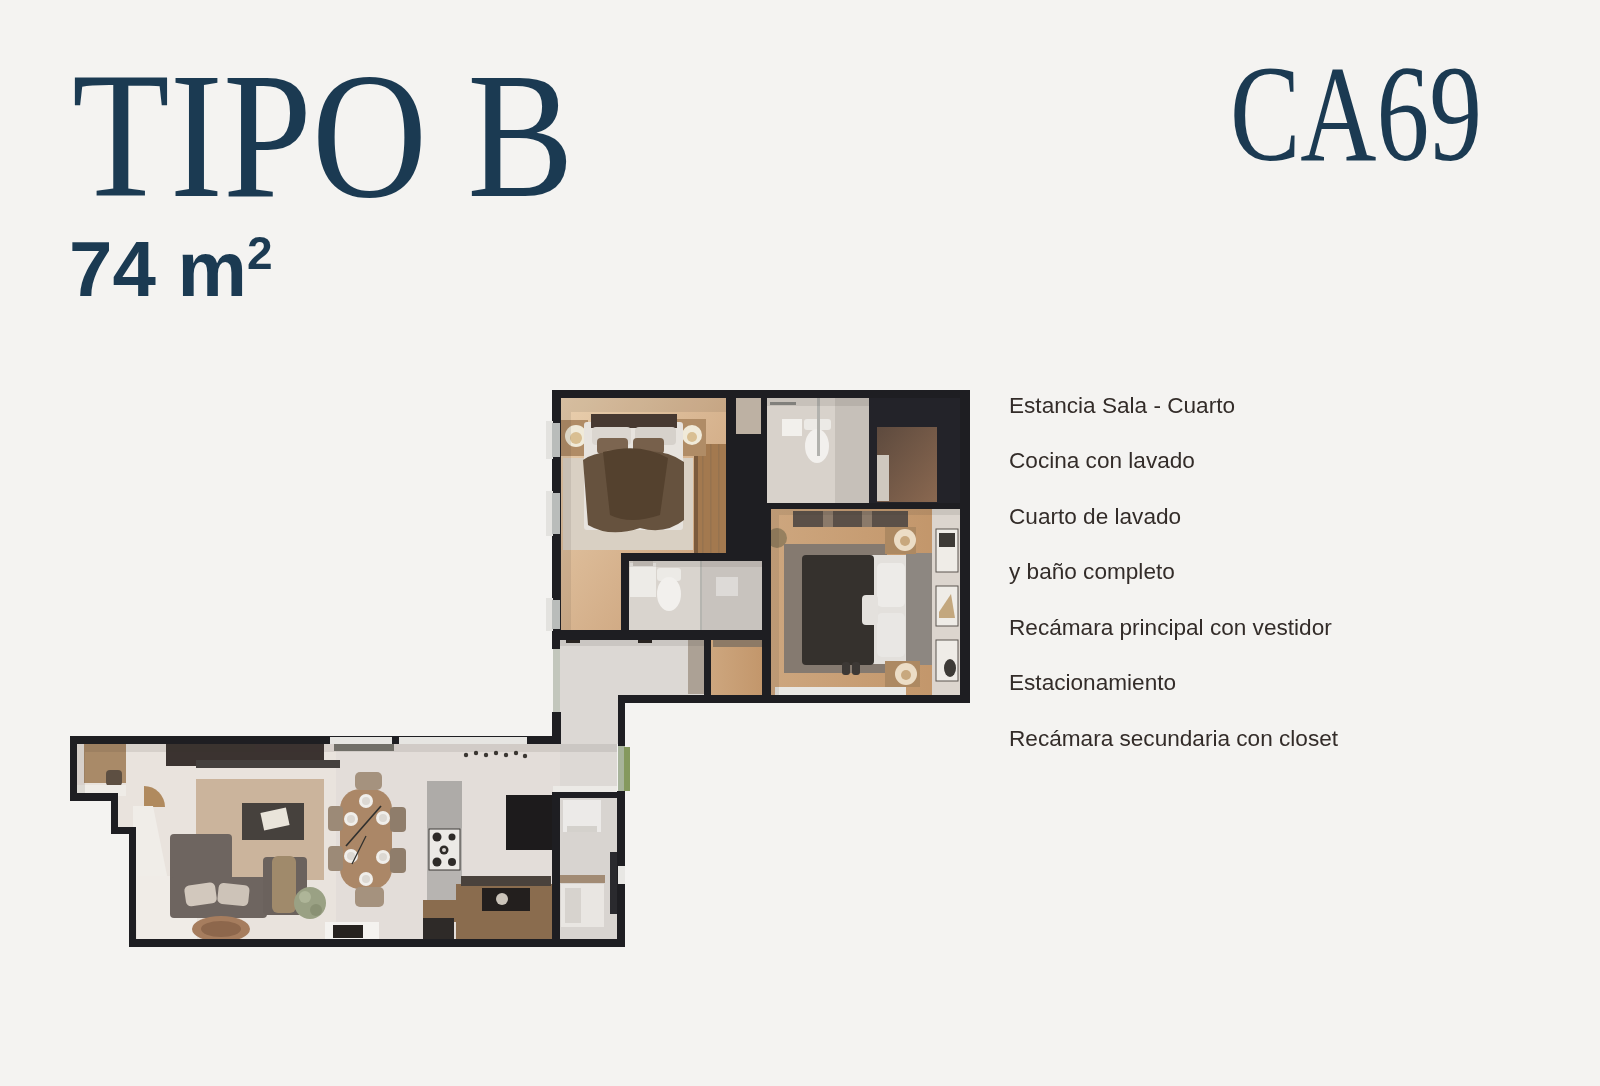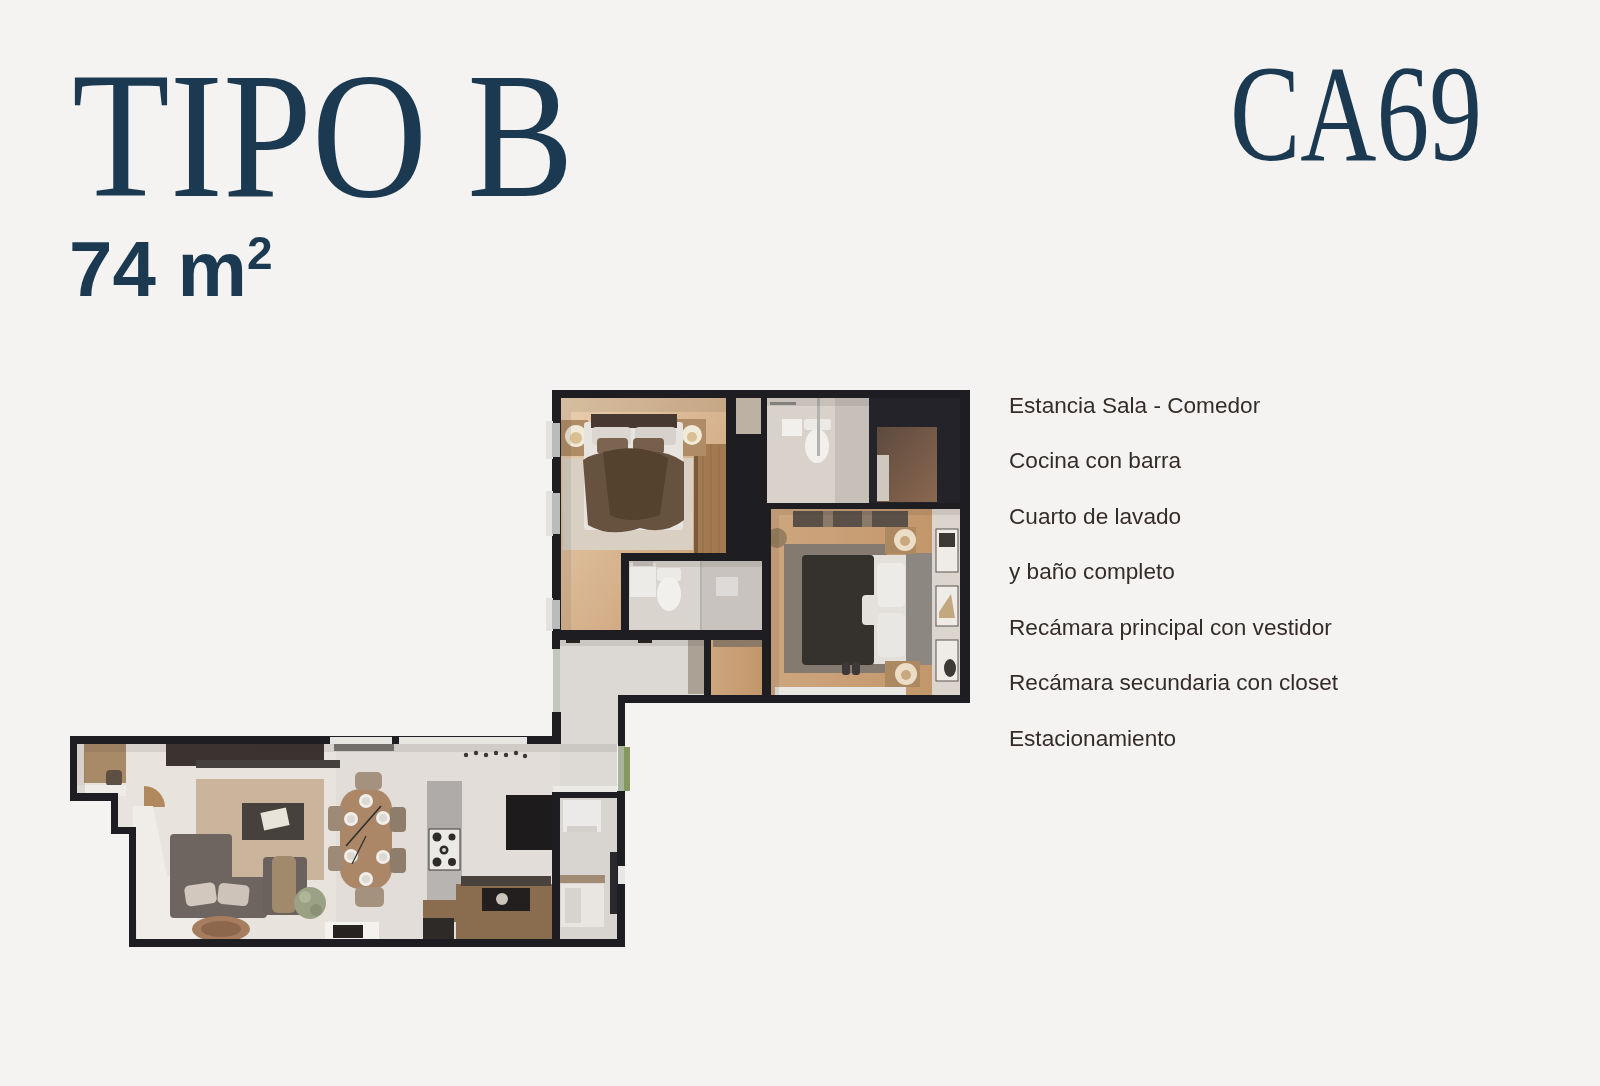--- a/index.html
+++ b/index.html
@@ -18,27 +18,27 @@
 <svg class="abs" style="left:60px;top:220px" width="260" height="90" viewBox="0 0 260 90">
   <text x="9" y="76" font-family="Liberation Sans" font-weight="bold" font-size="78" fill="#1b3a52" textLength="178" lengthAdjust="spacingAndGlyphs">74 m</text>
   <text x="187" y="49" font-family="Liberation Sans" font-weight="bold" font-size="46" fill="#1b3a52">2</text>
 </svg>
 
 <svg class="abs" style="left:1220px;top:30px" width="290" height="150" viewBox="0 0 290 150">
   <text x="10" y="130" font-family="Liberation Serif" font-size="138" fill="#1b3a52" textLength="252" lengthAdjust="spacingAndGlyphs">CA69</text>
 </svg>
 
 <div class="abs" style="left:1009px;top:377.5px;font-size:22.6px;line-height:55.5px;color:#332c29;">
-  <div>Estancia Sala - Comedor</div>
-  <div>Cocina con barra</div>
+  <div>Estancia Sala - Cuarto</div>
+  <div>Cocina con lavado</div>
   <div>Cuarto de lavado</div>
   <div>y baño completo</div>
   <div>Recámara principal con vestidor</div>
+  <div>Estacionamiento</div>
   <div>Recámara secundaria con closet</div>
-  <div>Estacionamiento</div>
 </div>
 
 <svg class="abs" style="left:55px;top:380px" width="925" height="575" viewBox="55 380 925 575">
 <defs>
   <linearGradient id="wood2" x1="0" y1="0" x2="1" y2="1">
     <stop offset="0" stop-color="#e9cfae"></stop>
         <stop offset="1" stop-color="#c69a72"></stop>
   </linearGradient>
   <linearGradient id="woodM" x1="0" y1="0" x2="1" y2="0">
     <stop offset="0" stop-color="#cda67e"></stop>

